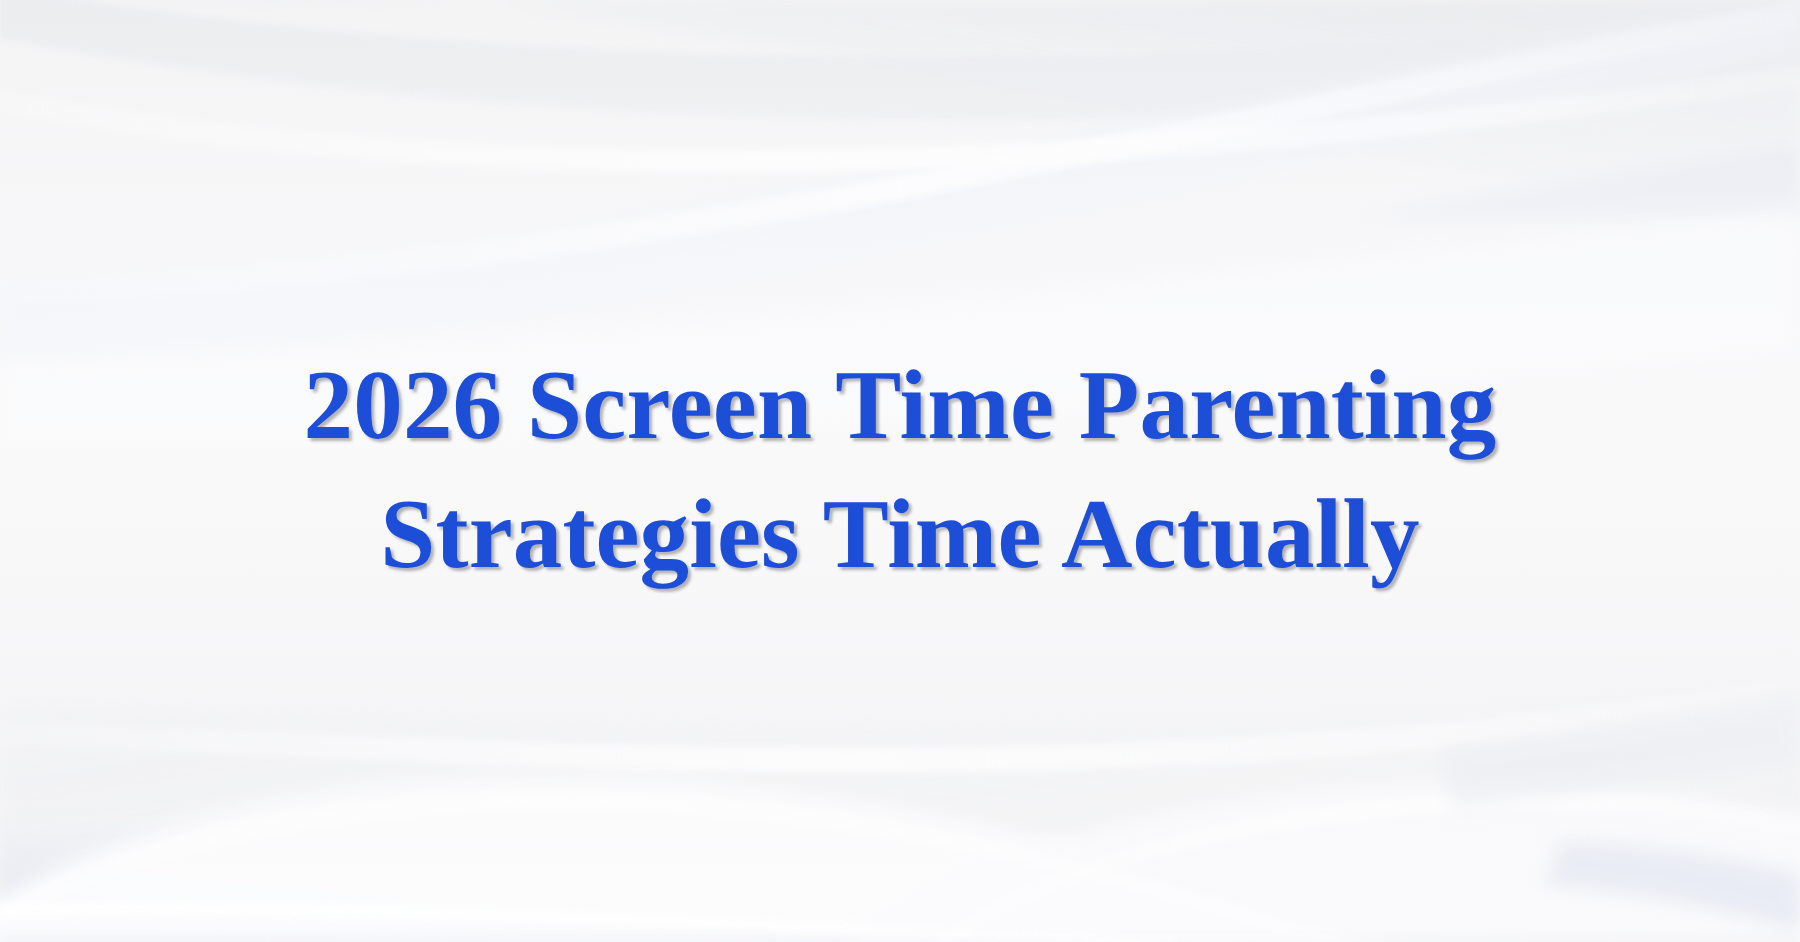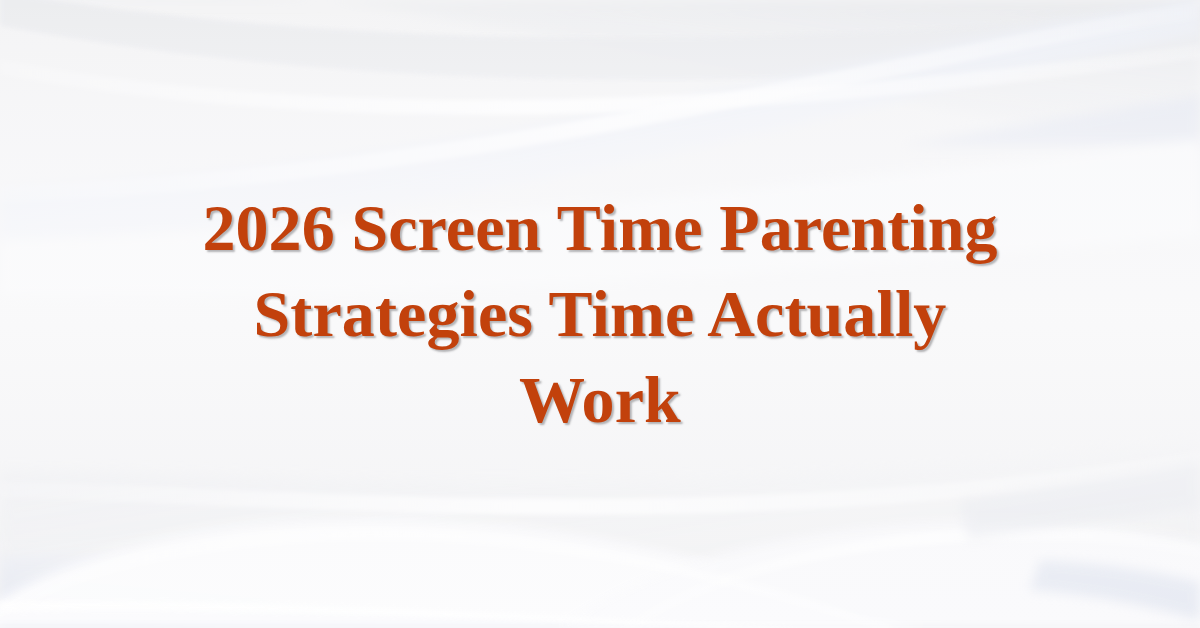--- a/index.html
+++ b/index.html
@@ -58,21 +58,21 @@
     padding: 0 70px;
     box-sizing: border-box;
   }
 
   #headline {
     font-family: "Liberation Serif", "DejaVu Serif", serif;
     font-weight: 700;
     font-size: 66px;
     line-height: 86px;
     letter-spacing: 0.1px;
-    color: #c2410c;
+    color: #1d4ed8;
     text-align: center;
     max-width: 930px;
     text-shadow: 2px 2px 2px rgba(80,80,86,0.42);
     margin: 0;
   }
 
   #headline .hl-line {
     display: block;
     white-space: nowrap;
   }
@@ -164,17 +164,16 @@
       <path d="M960,500 C1060,486 1140,472 1200,460 L1200,508 C1130,516 1040,528 968,540 Z" fill="#e6e8ee" opacity="0.6" filter="url(#softBlurBig)"></path>
     </g>
   </svg>
 
   <div id="bg-wash"></div>
 
   <div id="headline-wrap">
     <h1 id="headline">
       <span class="hl-line">2026 Screen Time Parenting</span>
       <span class="hl-line">Strategies Time Actually</span>
-      <span class="hl-line">Work</span>
     </h1>
   </div>
 
 </div>
 
 </body></html>

